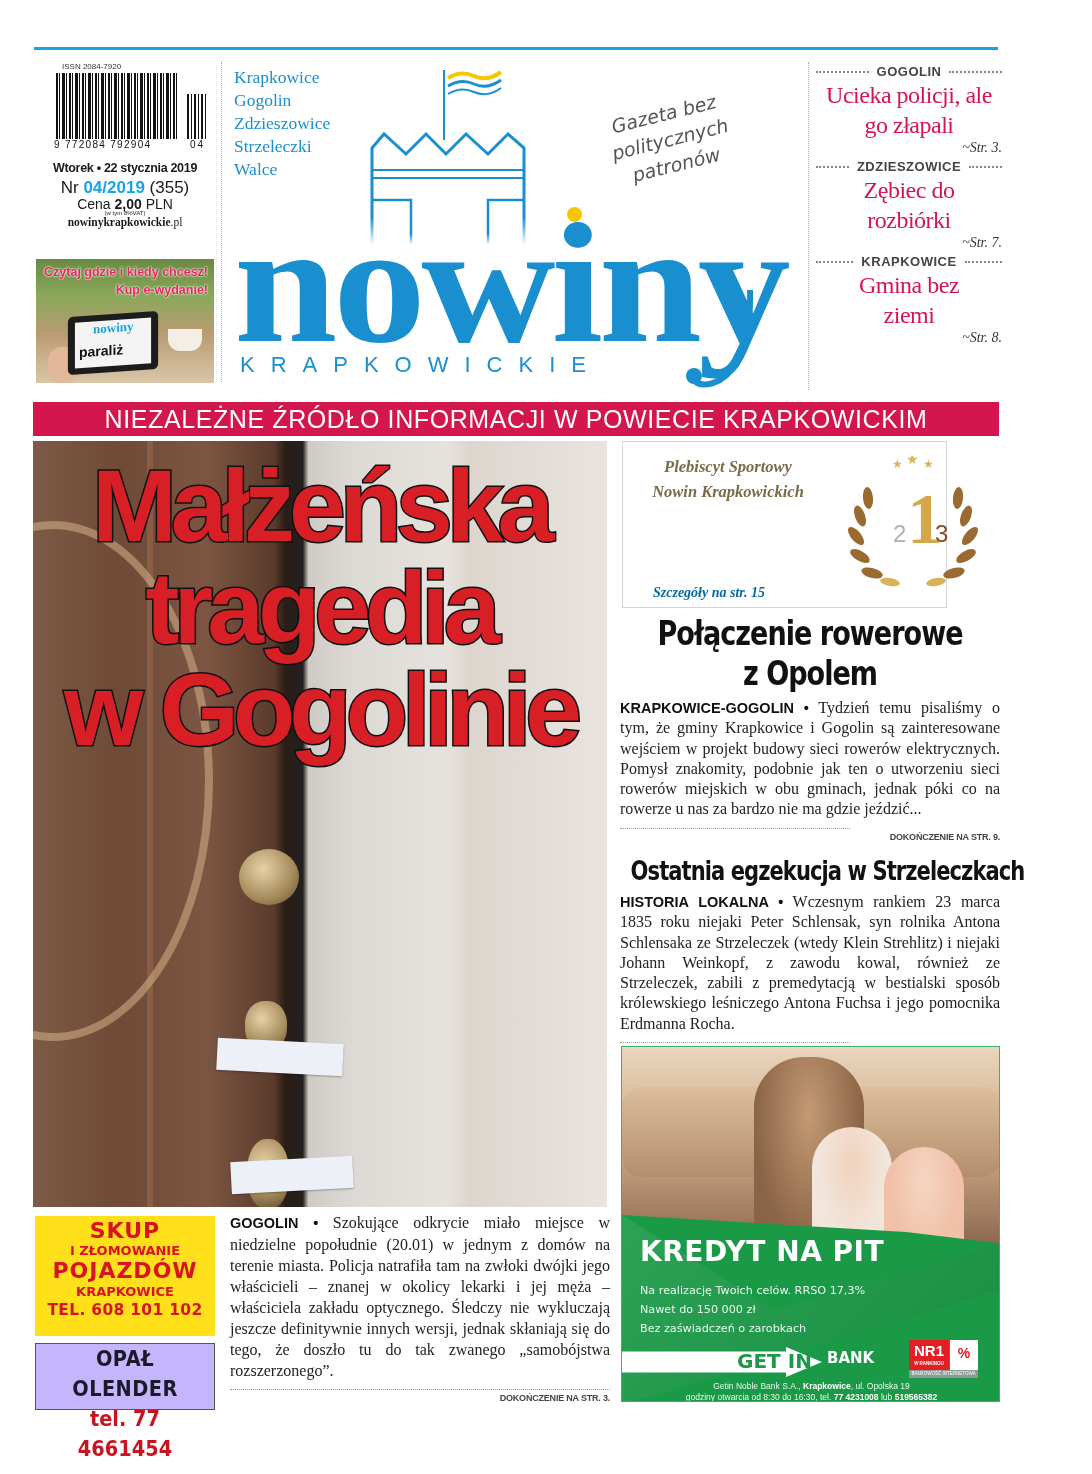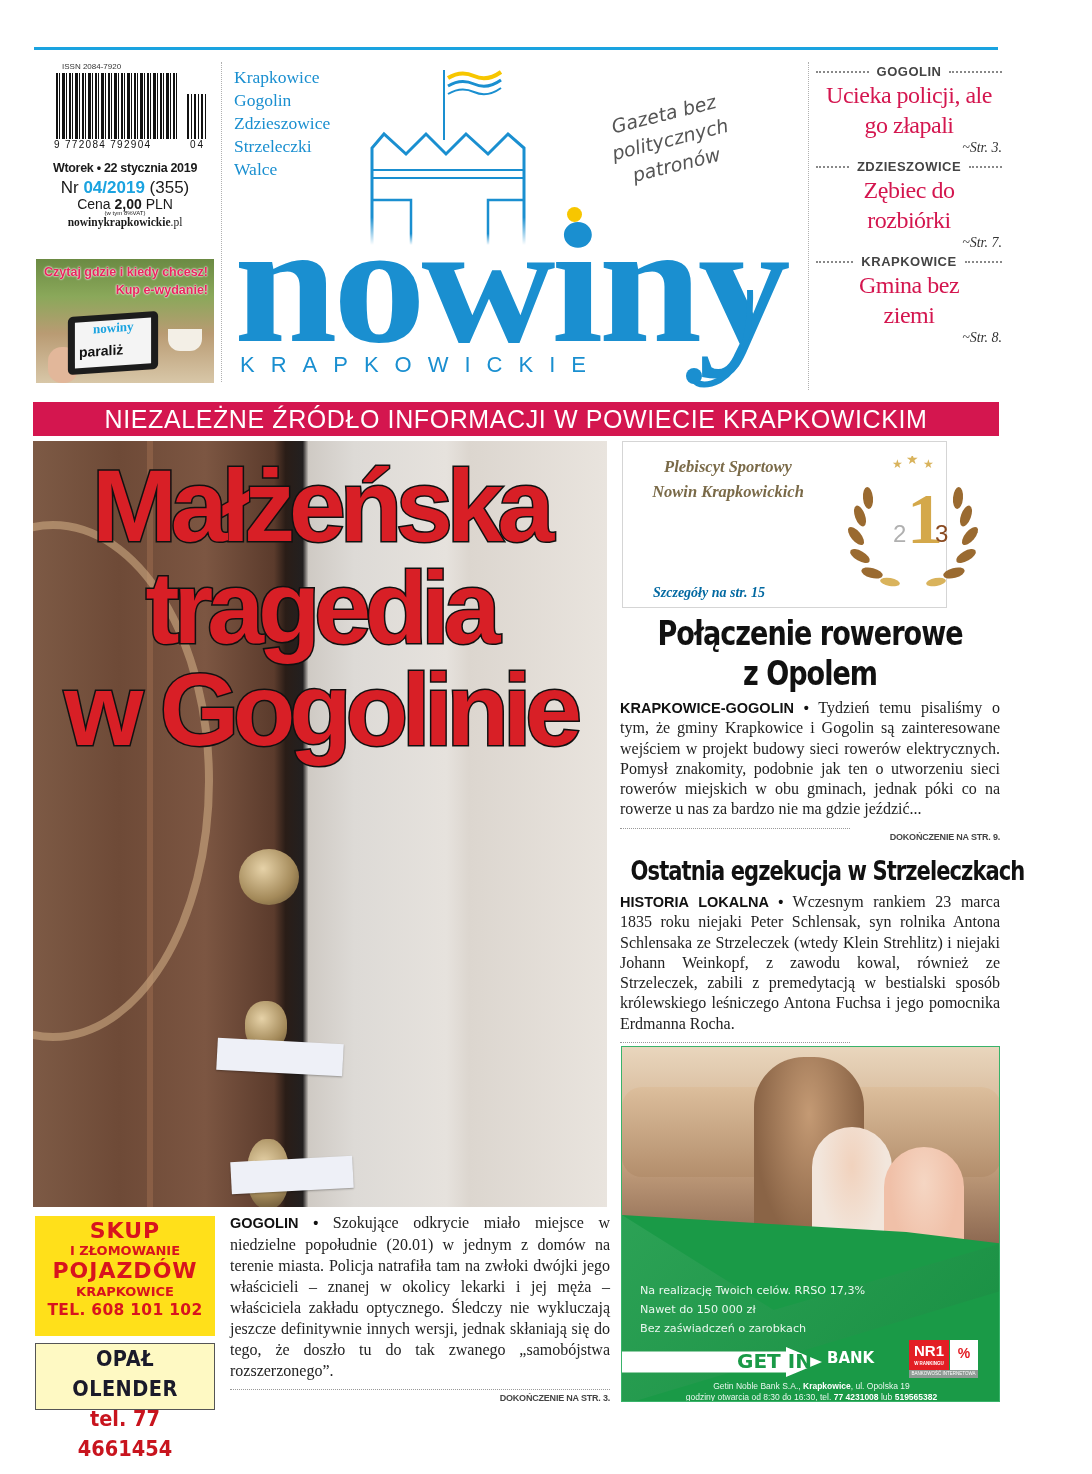--- a/index.html
+++ b/index.html
@@ -123,21 +123,21 @@
   .getin .a1 { top: 334px; } .getin .a2 { top: 345px; }
 
   
   .skup { position: absolute; left: 35px; top: 1216px; width: 180px; height: 120px; background: #ffe01a; text-align: center;
     font-family: "DejaVu Sans", sans-serif; font-weight: bold; color: #d8141e; }
   .skup .s1 { font-size: 22px; line-height: 24px; margin-top: 3px; letter-spacing: 1px; }
   .skup .s2 { font-size: 13px; line-height: 16px; }
   .skup .s3 { font-size: 22px; line-height: 24px; letter-spacing: 1px; }
   .skup .s4 { font-size: 13px; line-height: 18px; }
   .skup .s5 { font-size: 15.5px; line-height: 19px; letter-spacing: 0.3px; }
-  .opal { position: absolute; left: 35px; top: 1343px; width: 180px; height: 67px; background: #fef9c3; border: 1px solid #555; text-align: center;
+  .opal { position: absolute; left: 35px; top: 1343px; width: 180px; height: 67px; background: #c4b5fd; border: 1px solid #555; text-align: center;
     font-family: "DejaVu Sans", sans-serif; font-weight: bold; }
   .opal .o1 { color: #1a1a2a; font-size: 22px; line-height: 30px; letter-spacing: 0.5px; transform: scaleX(0.88); }
   .opal .o2 { color: #c8141e; font-size: 22px; line-height: 30px; transform: scaleX(0.88); }
 
   
   .art3 { position: absolute; left: 230px; top: 1212px; width: 380px; }
   .art3 .body { margin-top: 0; line-height: 21px; }
 </style>
 </head>
 <body>
@@ -324,20 +324,21 @@
   <div class="cont">DOKOŃCZENIE NA STR.  12.</div>
 </div>
 
 <div class="getin">
   <div class="sofa"></div>
   <div class="mom"></div>
   <div class="kid1"></div>
   <div class="kid2"></div>
   <div class="green"></div>
   <div class="green2"></div>
+  <div class="kt">KREDYT NA PIT</div>
   <div class="ln ln1">Na realizację Twoich celów. RRSO 17,3%</div>
   <div class="ln ln2">Nawet do 150 000 zł</div>
   <div class="ln ln3">Bez zaświadczeń o zarobkach</div>
   <div class="arrow"></div>
   <div class="gi">GET IN</div>
   <div class="bk">BANK</div>
   <div class="nr1"><span>NR1</span><small>W RANKINGU</small></div>
   <div class="pct">%</div>
   <div class="rank">BANKOWOŚĆ INTERNETOWA</div>
   <div class="addr a1"><span>Getin Noble Bank S.A.,</span> <b>Krapkowice</b><span>, ul. Opolska 19</span></div>

